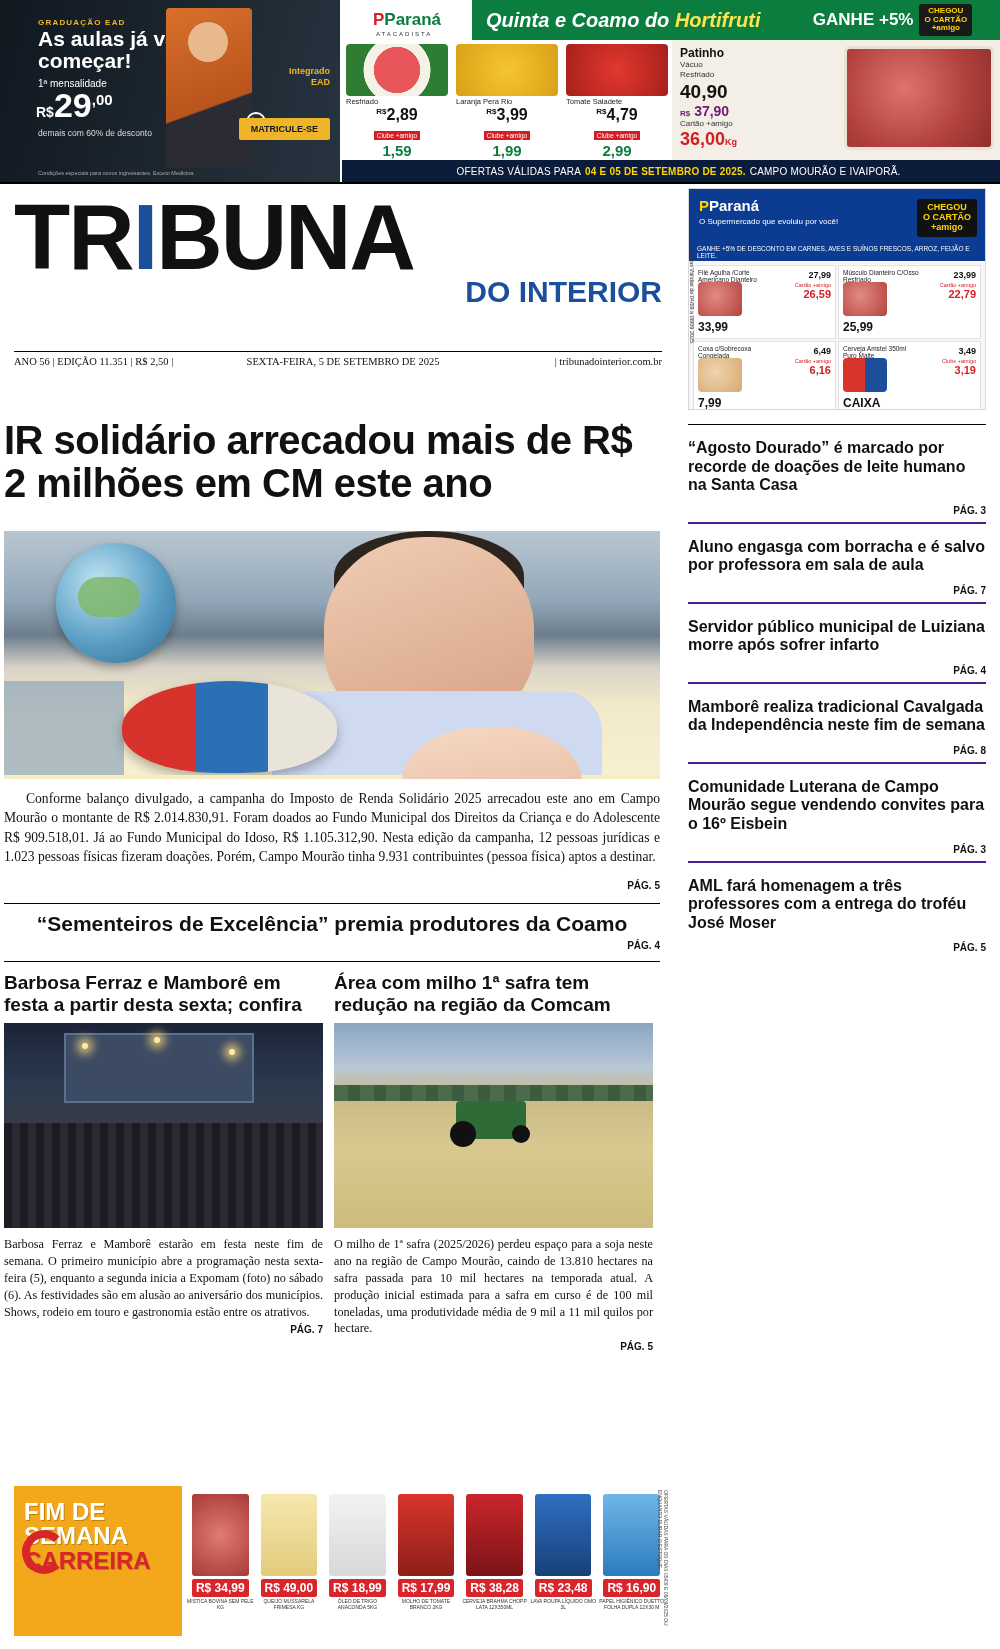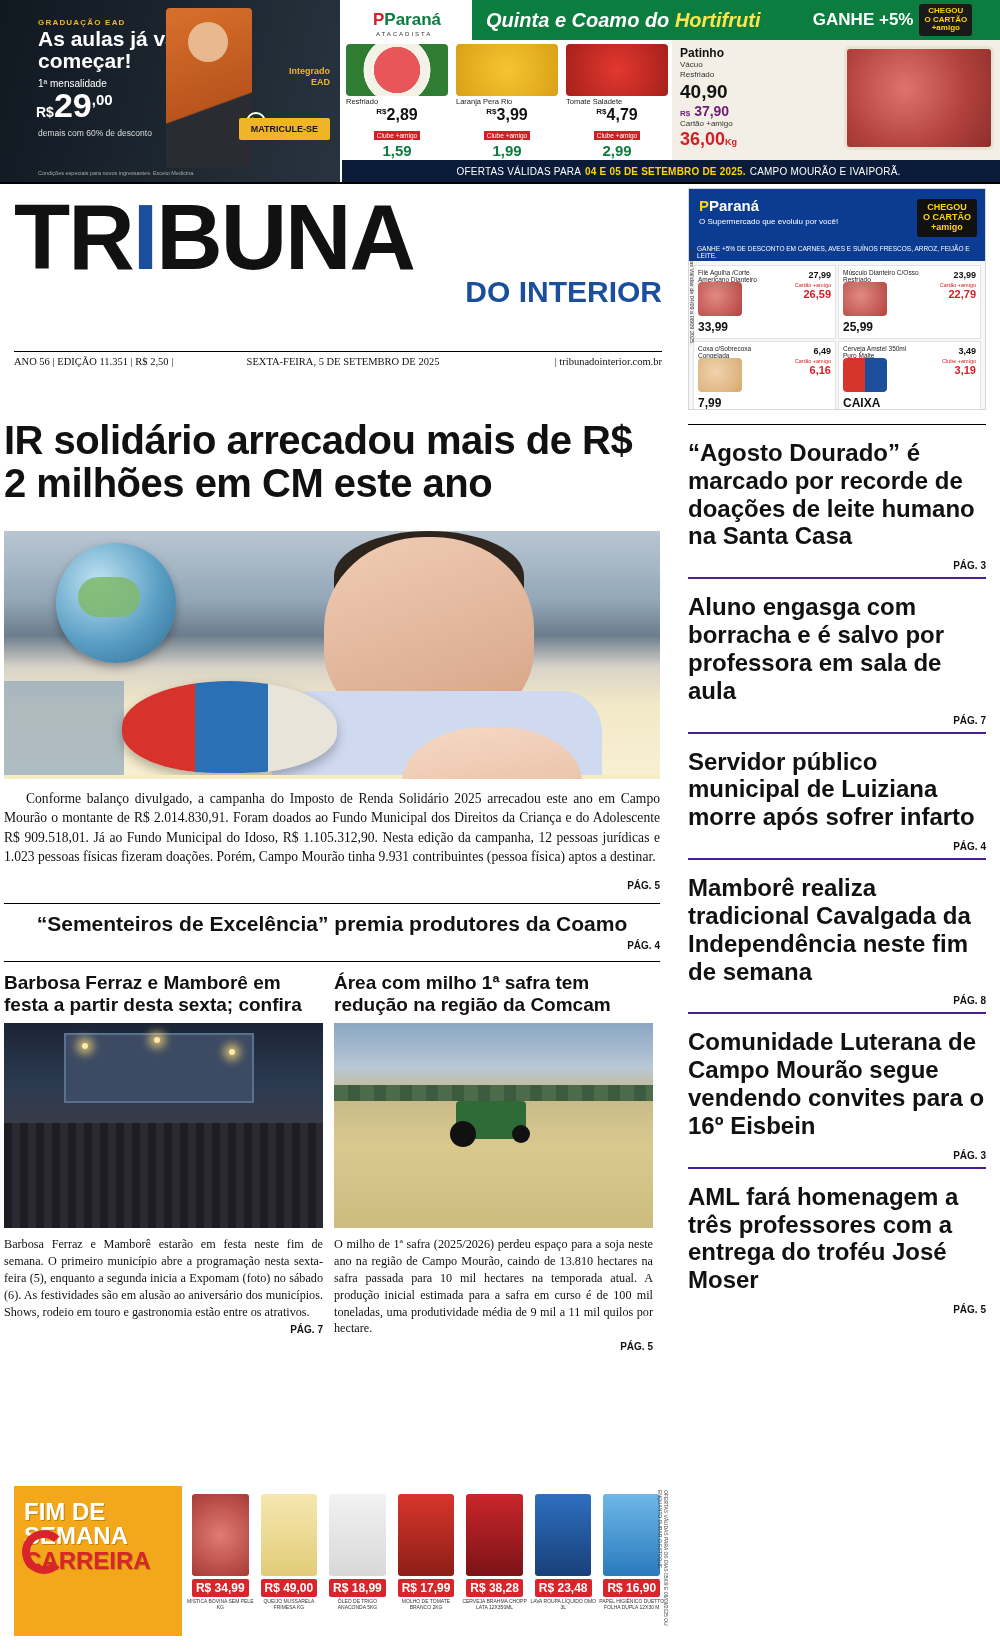--- a/index.html
+++ b/index.html
@@ -137,21 +137,21 @@
   .ph-field .tractor { position:absolute; left:122px; top:78px; width:70px; height:38px; background:#2f6b37; border-radius:4px;}
   .ph-field .tractor:after { content:""; position:absolute; left:-6px; bottom:-8px; width:26px; height:26px; border-radius:50%; background:#111;}
   .ph-field .tractor:before { content:""; position:absolute; right:-4px; bottom:-4px; width:18px; height:18px; border-radius:50%; background:#111;}
   .ph-field .trees { position:absolute; left:0; top:62px; width:319px; height:16px; background:repeating-linear-gradient(90deg,#4c6b4a 0 14px,#3d5b3e 14px 26px);}
   .col p { font-family:"Liberation Serif",serif; font-size:12.2px; line-height:1.38; text-align:justify; color:#111; margin:8px 0 0;}
 
   
   .rail { position:absolute; left:688px; top:424px; width:298px;}
   .rail .item { padding:14px 0 6px; border-top:2px solid #4c1d95;}
   .rail .item:first-child { border-top:1px solid #000;}
-  .rail h3 { margin:0; font-family:"Liberation Sans",sans-serif; font-weight:700; font-size:24px; line-height:1.16; color:#111;}
+  .rail h3 { margin:0; font-family:"Liberation Sans",sans-serif; font-weight:700; font-size:16px; line-height:1.16; color:#111;}
   .rail .pag { margin-top:10px;}
 
   
   .bottom-ad { position:absolute; left:14px; top:1486px; width:656px; height:150px; background:#f3a81c; display:flex; overflow:hidden;}
   .ba-left { width:168px; background:#f3a81c; position:relative; padding:14px 10px;}
   .ba-left .c { position:absolute; left:8px; top:44px; width:44px; height:44px; border:8px solid #d8252b; border-radius:50%; border-right-color:transparent;}
   .ba-left h5 { margin:0; font-family:"Liberation Sans",sans-serif; font-weight:700; font-size:24px; line-height:1.02; color:#fff; text-shadow:1px 1px 0 #c0830a;}
   .ba-left .red { color:#d8252b;}
   .ba-right { flex:1; background:#fff; position:relative; display:flex; padding:6px 4px 0;}
   .ba-prod { flex:1; text-align:center; position:relative;}

